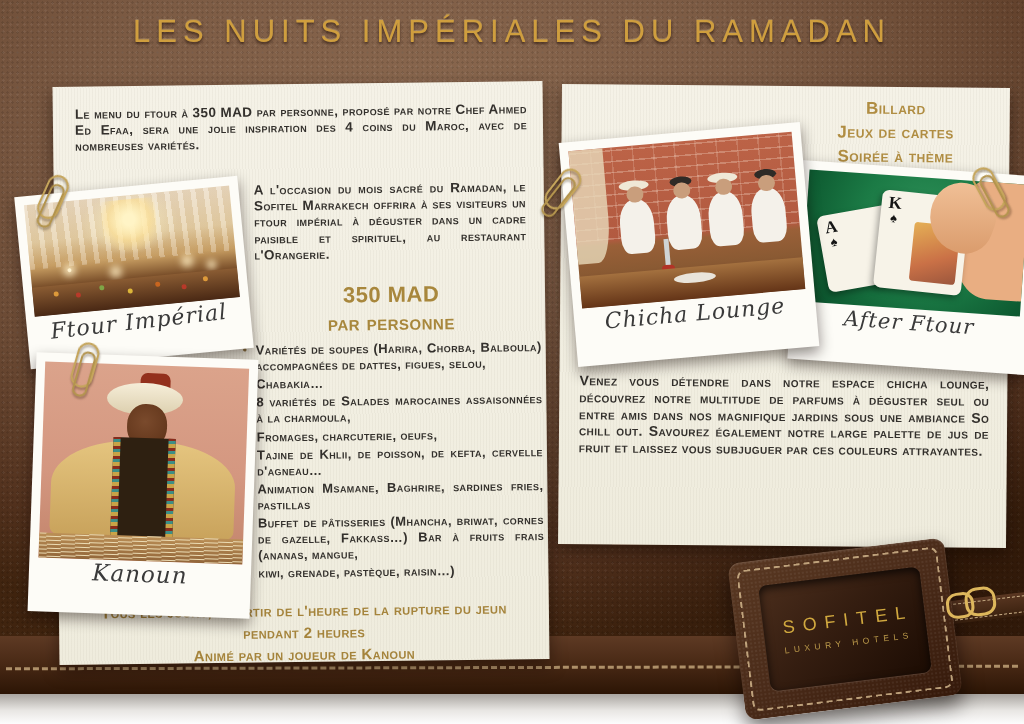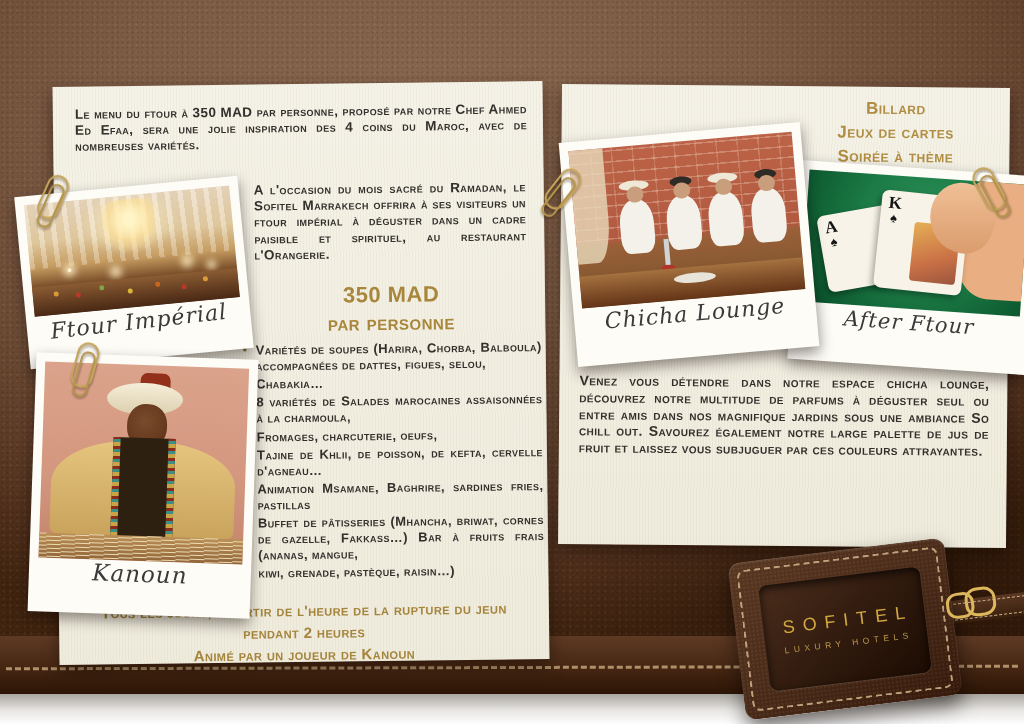--- a/index.html
+++ b/index.html
@@ -187,20 +187,21 @@
 <body>
 
 <div class="canvas">
 
   <div class="leather"></div>
   <div class="leather-dark-corner"></div>
   <div class="leather-edge"></div>
   <div class="stitch-line"></div>
   <div class="floor"></div>
 
+  <div class="title">LES NUITS IMPÉRIALES DU RAMADAN</div>
 
   <div class="panel panel-left">
     <div class="intro body-text sc">Le menu du ftour à 350 MAD par personne, proposé par notre Chef Ahmed Ed Efaa, sera une jolie inspiration des 4 coins du Maroc, avec de nombreuses variétés.</div>
     <div class="occasion body-text sc">A l'occasion du mois sacré du Ramadan, le Sofitel Marrakech offrira à ses visiteurs un ftour impérial à déguster dans un cadre paisible et spirituel, au restaurant l'Orangerie.</div>
     <div class="price gold sc">
       <div>350 MAD</div>
       <div>par personne</div>
     </div>
     <ul class="menu body-text sc">
       <li>Variétés de soupes (Harira, Chorba, Balboula) accompagnées de dattes, figues, selou,</li>

